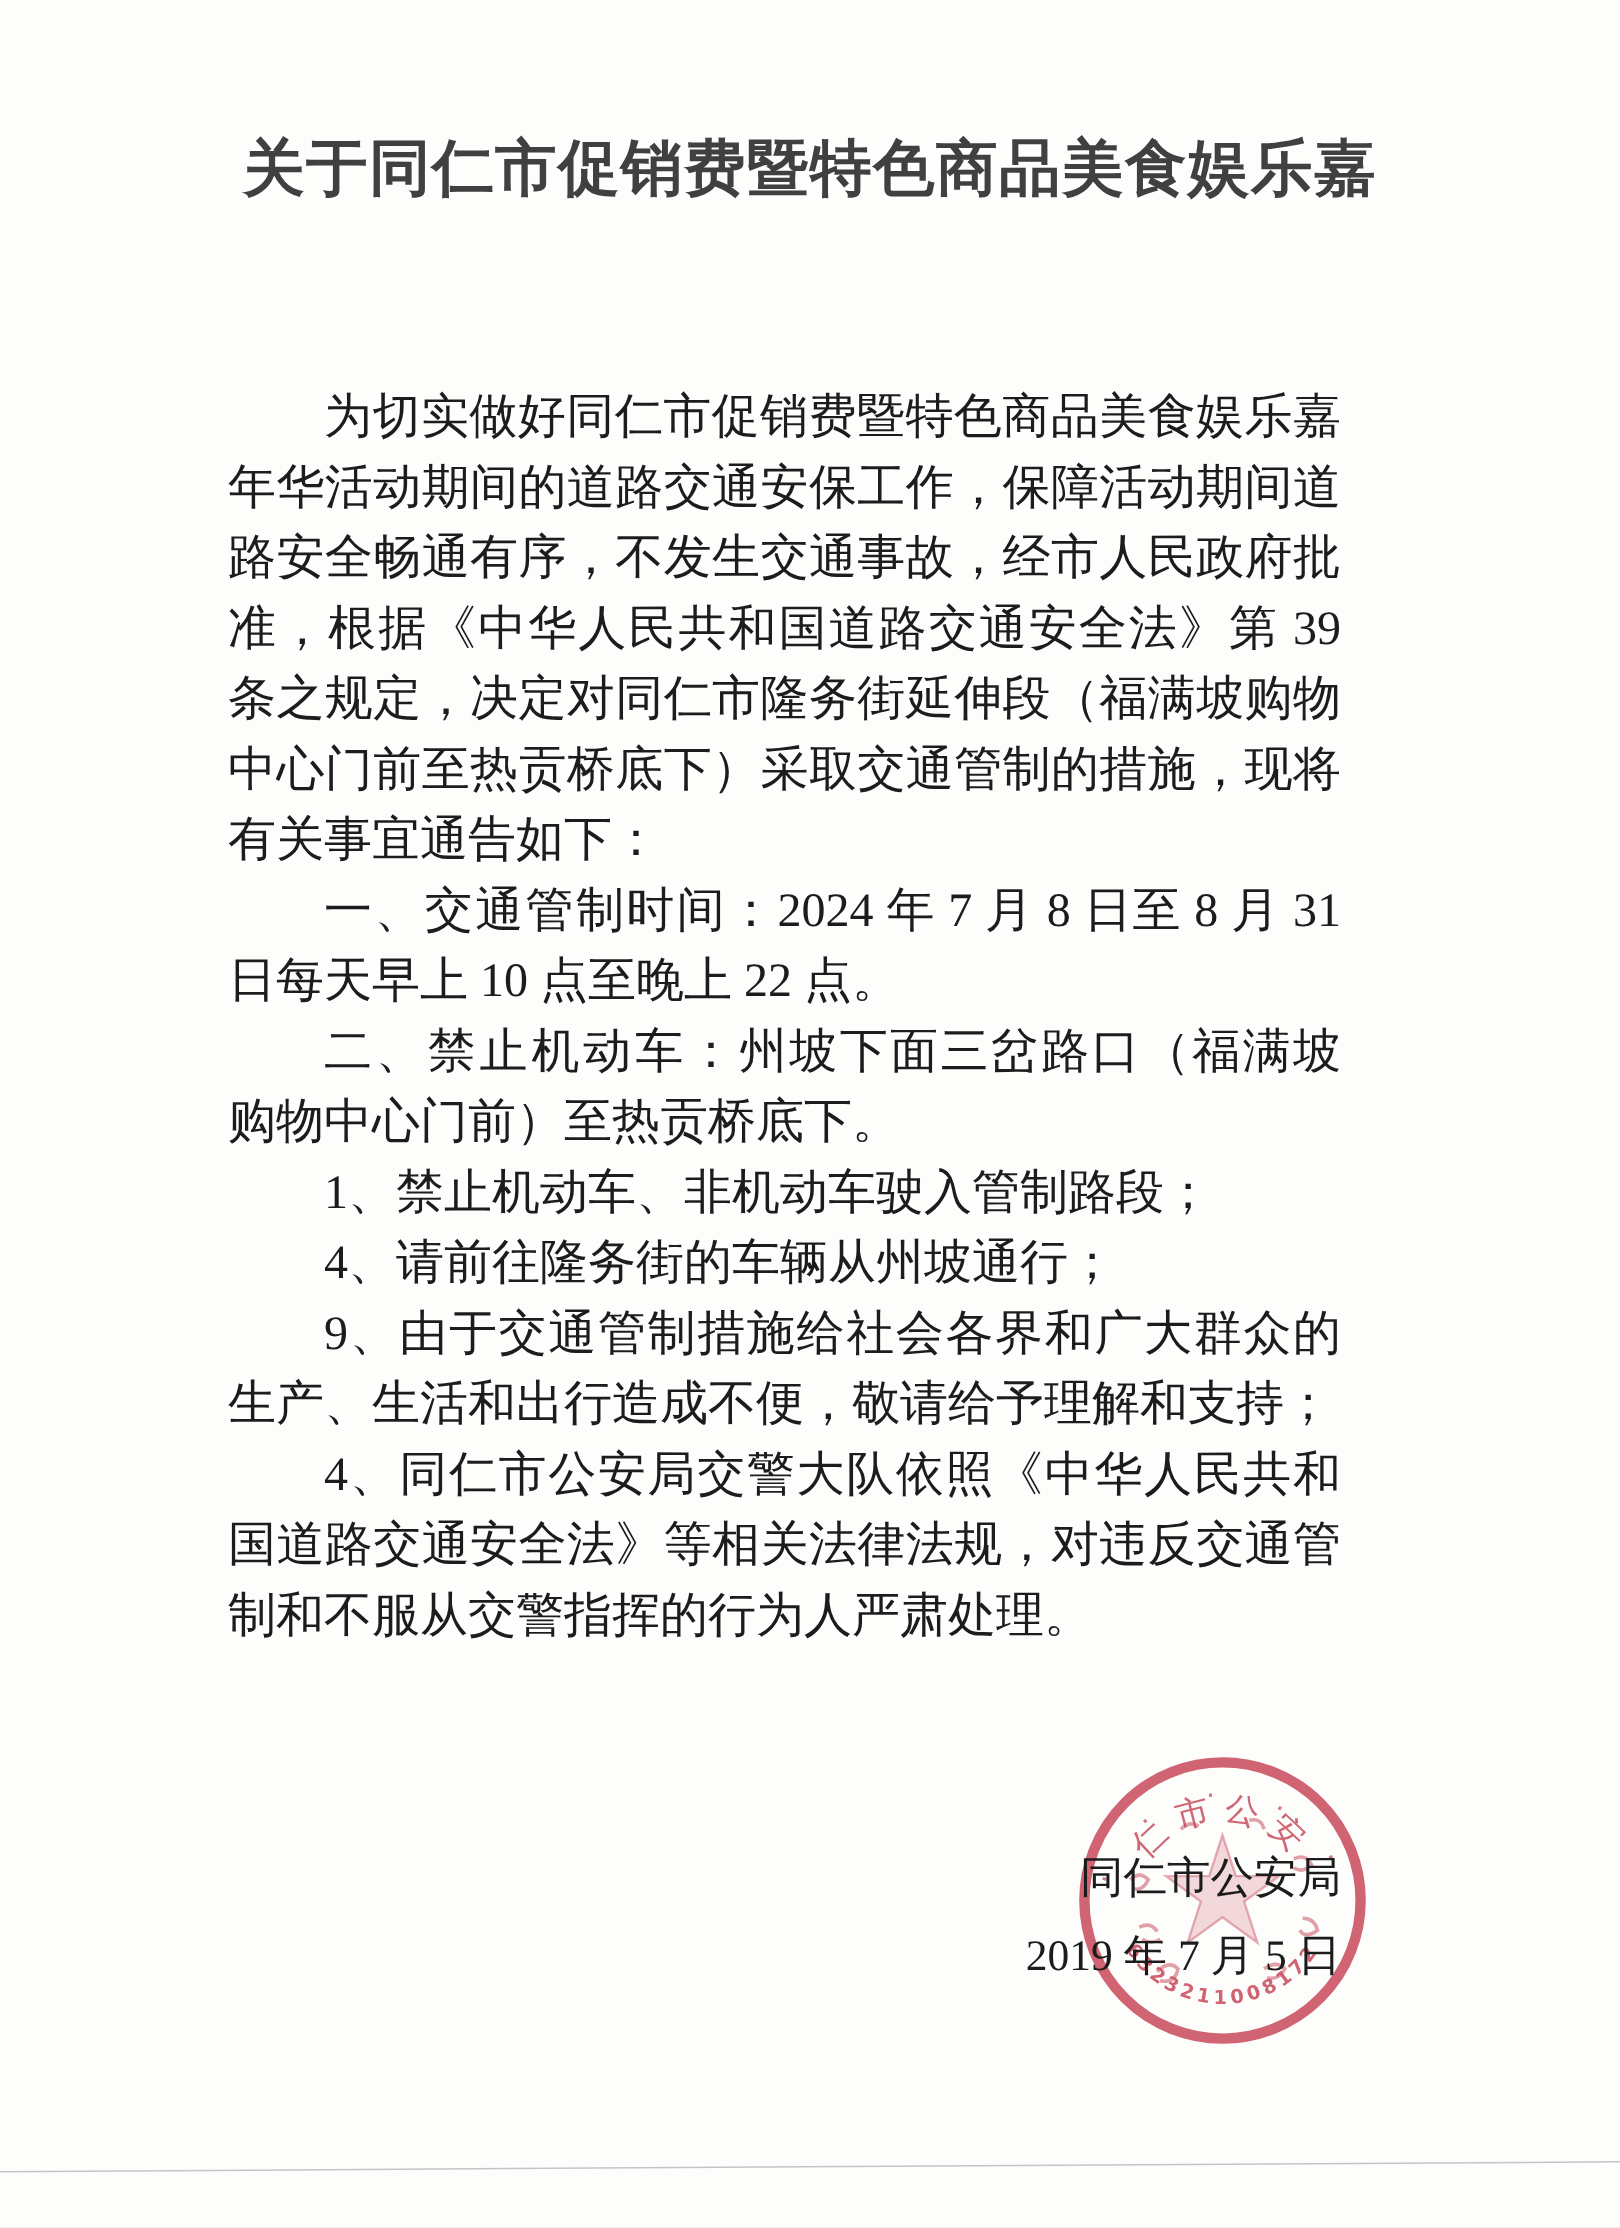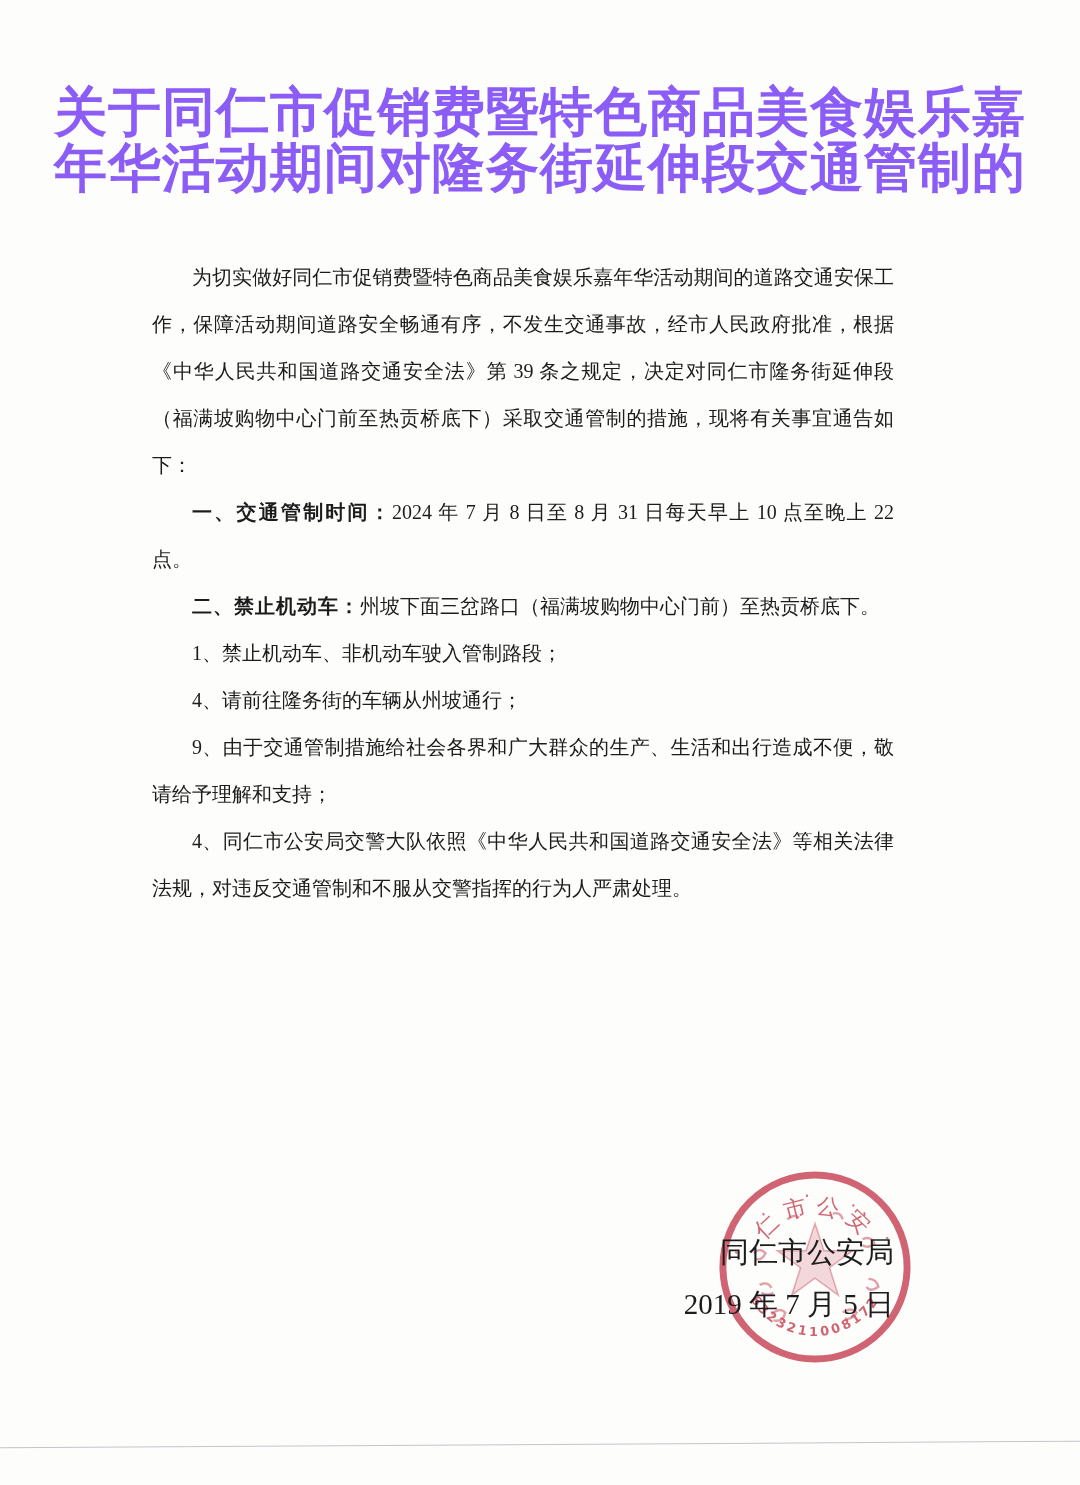--- a/index.html
+++ b/index.html
@@ -16,41 +16,41 @@
     font-family: "Liberation Serif", "DejaVu Serif", serif;
     color: #1c1c1c;
   }
   .title-block {
     position: absolute;
     top: 84px;
     left: 0;
     width: 1080px;
     text-align: center;
     font-weight: bold;
-    font-size: 53px;
+    font-size: 41px;
     line-height: 56px;
     letter-spacing: 1px;
-    color: #8b5cf6;
+    color: #404040;
   }
   .content {
     position: absolute;
     top: 254px;
     left: 152px;
     width: 742px;
-    font-size: 20px;
+    font-size: 32px;
     line-height: 47px;
     text-align: justify;
   }
   .content p {
     margin: 0;
     padding: 0;
     text-indent: 2em;
   }
   .lead-bold {
-    font-weight: bold;
+    font-weight: normal;
     font-family: "Liberation Sans", "DejaVu Sans", sans-serif;
     letter-spacing: 1px;
   }
   .signature-block {
     position: absolute;
     top: 1226px;
     left: 152px;
     width: 742px;
     text-align: right;
     font-size: 29px;
@@ -76,21 +76,20 @@
     opacity: 0.85;
   }
 </style>
 </head>
 <body>
 
 <div class="page">
 
   <div class="title-block">
     <div>关于同仁市促销费暨特色商品美食娱乐嘉</div>
-    <div>年华活动期间对隆务街延伸段交通管制的</div>
   </div>
 
   <div class="content">
     <p><span>为切实做好同仁市促销费暨特色商品美食娱乐嘉年华活动期间的道路交通安保工作，保障活动期间道路安全畅通有序，不发生交通事故，经市人民政府批准，根据《中华人民共和国道路交通安全法》第 39 条之规定，决定对同仁市隆务街延伸段（福满坡购物中心门前至热贡桥底下）采取交通管制的措施，现将有关事宜通告如下：</span></p>
     <p><span class="lead-bold">一、交通管制时间：</span><span>2024 年 7 月 8 日至 8 月 31 日每天早上 10 点至晚上 22 点。</span></p>
     <p><span class="lead-bold">二、禁止机动车：</span><span>州坡下面三岔路口（福满坡购物中心门前）至热贡桥底下。</span></p>
     <p>1、禁止机动车、非机动车驶入管制路段；</p>
     <p>4、请前往隆务街的车辆从州坡通行；</p>
     <p>9、由于交通管制措施给社会各界和广大群众的生产、生活和出行造成不便，敬请给予理解和支持；</p>
     <p>4、同仁市公安局交警大队依照《中华人民共和国道路交通安全法》等相关法律法规，对违反交通管制和不服从交警指挥的行为人严肃处理。</p>

